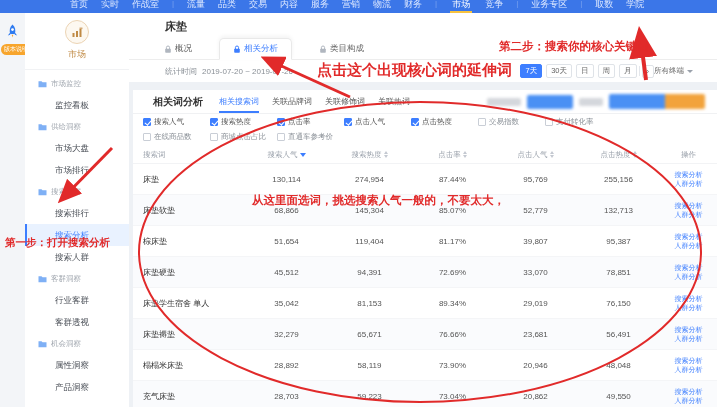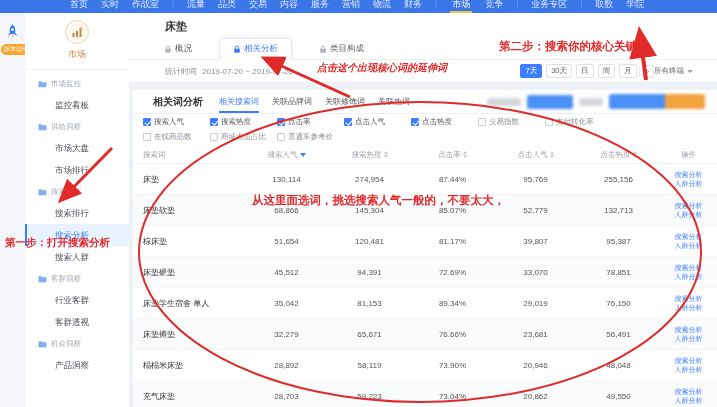--- a/index.html
+++ b/index.html
@@ -92,21 +92,21 @@
   .sort-both{display:inline-flex;flex-direction:column;gap:1px;}
   .sort-both i{display:block;width:0;height:0;border-left:2.5px solid transparent;border-right:2.5px solid transparent;}
   .sort-both .up{border-bottom:3px solid #c4c9d1;}
   .sort-both .dn{border-top:3px solid #c4c9d1;}
 
   
   .annot-svg{position:absolute;inset:0;pointer-events:none;z-index:50;}
   .annot-text{position:absolute;color:#e12a2a;font-weight:bold;z-index:51;pointer-events:none;white-space:nowrap;}
   #a-step1{left:5px;top:236px;font-size:10.5px;}
   #a-step2{left:499px;top:39px;font-size:11.5px;}
-  #a-clicktab{left:317px;top:61px;font-size:10px;font-style:italic;}
+  #a-clicktab{left:317px;top:61px;font-size:15px;}
   #a-pick{left:252px;top:193px;font-size:11.5px;}
 </style>
 </head>
 <body>
 
 <div class="screen">
 
   <nav class="topnav">
       <span class="nav-item">首页</span>
       <span class="nav-item">实时</span>
@@ -185,20 +185,21 @@
           <span>客群洞察</span>
         </div>
         <div class="itm">行业客群</div>
         <div class="itm">客群透视</div>
         <div class="sec">
           <svg width="9" height="8" viewBox="0 0 9 8">
             <path d="M0.5 1.2 h3 l1 1 h4 v5 h-8 z" fill="#7fb0f5"></path>
           </svg>
           <span>机会洞察</span>
         </div>
+        <div class="itm">属性洞察</div>
         <div class="itm">产品洞察</div>
       </div>
   </aside>
 
   <main class="content">
     <header class="page-head">
       <div class="kw-title">床垫</div>
 
 
       <div class="tabs" id="page-tabs">
@@ -370,21 +371,21 @@
             <div class="num">52,779</div>
             <div class="num">132,713</div>
             <div class="acts">
               <span class="alink">搜索分析</span>
               <span class="alink">人群分析</span>
             </div>
           </div>
           <div class="trow">
             <div class="term">棕床垫</div>
             <div class="num">51,654</div>
-            <div class="num">120,481</div>
+            <div class="num">119,404</div>
             <div class="num">81.17%</div>
             <div class="num">39,807</div>
             <div class="num">95,387</div>
             <div class="acts">
               <span class="alink">搜索分析</span>
               <span class="alink">人群分析</span>
             </div>
           </div>
           <div class="trow">
             <div class="term">床垫硬垫</div>

